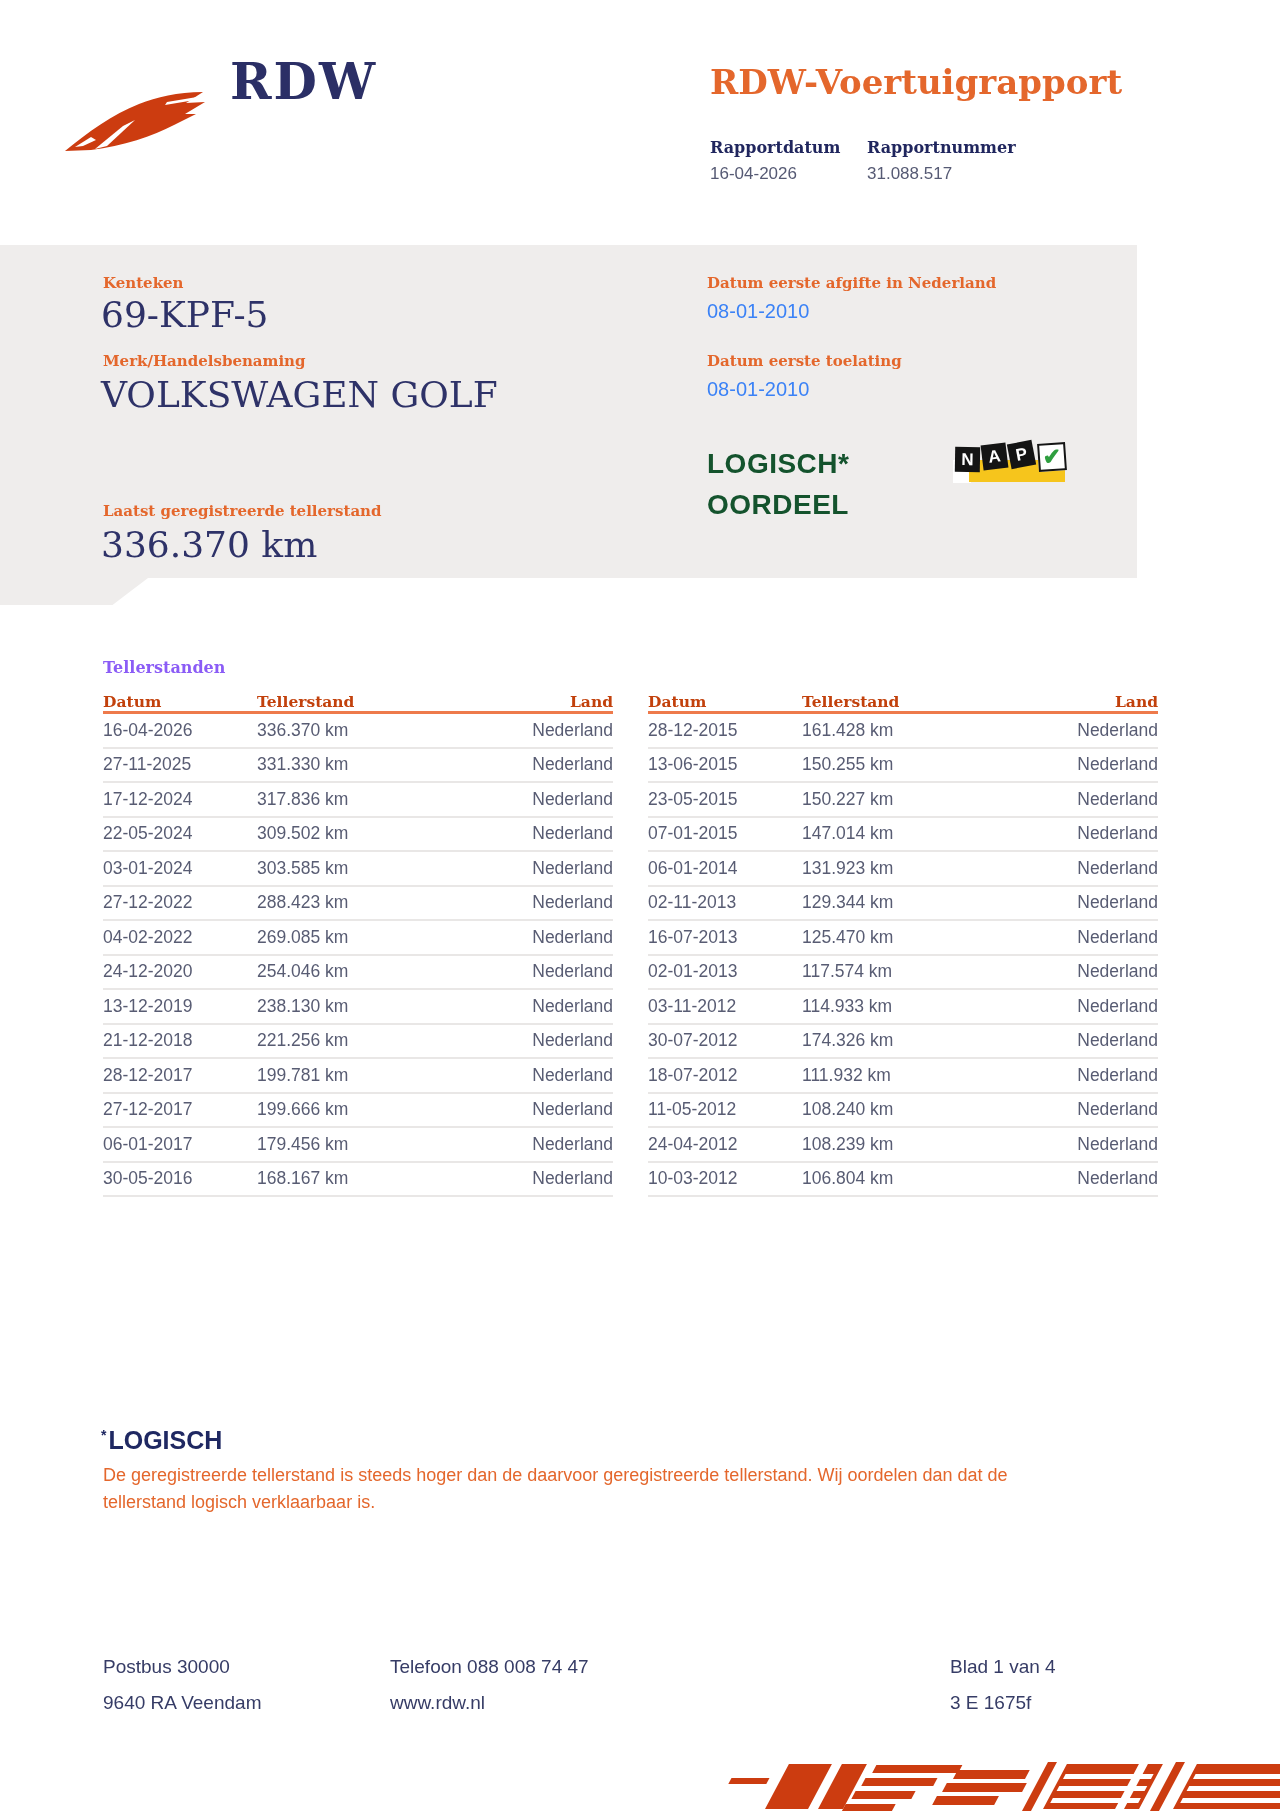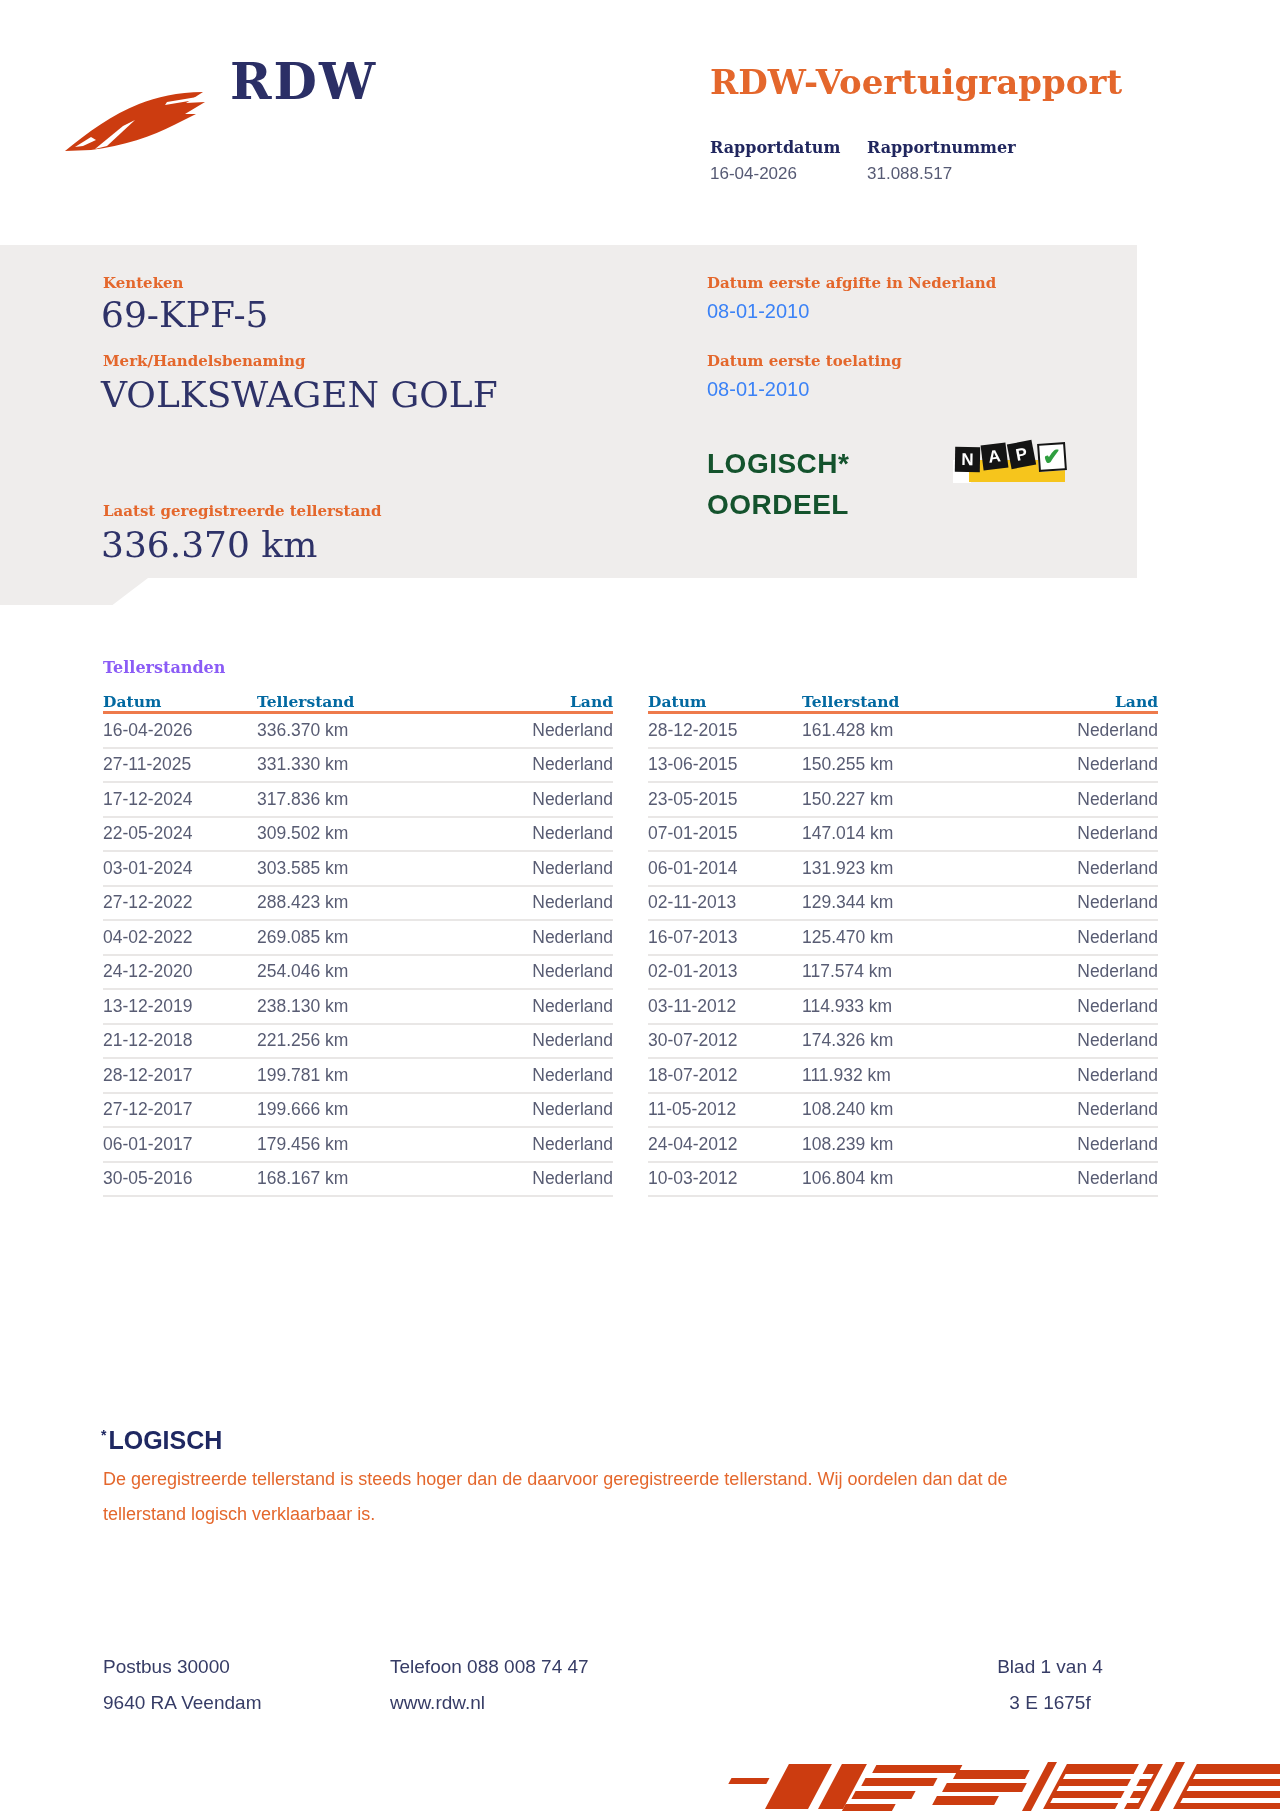--- a/index.html
+++ b/index.html
@@ -61,40 +61,40 @@
   }
 
   
   .section-title{
     font-family:"DejaVu Serif",serif;font-weight:700;font-size:16px;color:#8b5cf6;
   }
   .ttable{position:absolute;top:688px;width:510px;}
   .thead{
     display:flex;align-items:flex-end;height:23px;
     border-bottom:3px solid #ee7a4b;
-    font-family:"DejaVu Serif",serif;font-weight:700;font-size:15.5px;color:#0369a1;
+    font-family:"DejaVu Serif",serif;font-weight:700;font-size:15.5px;color:#c2410c;
   }
   .trow{
     display:flex;align-items:center;height:34.5px;box-sizing:border-box;
     border-bottom:2px solid #e9e7e6;font-size:17.5px;color:#585c73;
   }
   .c-datum{width:154px;}
   .c-tel{flex:1;text-align:left;}
   .c-land{width:130px;text-align:right;}
 
   
   .expl-title{font-weight:700;font-size:25px;color:#1f2862;}
   .expl-title .star{font-size:14px;vertical-align:super;margin-right:2px;}
   .expl-text{
-    width:950px;font-size:18px;line-height:35px;color:#e4672c;
+    width:950px;font-size:18px;line-height:27px;color:#e4672c;
   }
 
   
   .foot{font-size:19px;color:#363c66;}
-  .foot-right{text-align:center;width:200px;}
+  .foot-right{text-align:left;width:200px;}
 </style>
 </head>
 <body>
 
 <svg class="abs" style="left:63px;top:86px;" width="146" height="68" viewBox="0 0 146 68">
   <path fill="#cc3c10" d="M2 65 C24 47 50 28 76 18 C94 11 114 6 140 6 L123 17 L142 16 L122 28 L133 28 L111 39 C90 50 60 60 28 64 Z"></path>
   <path fill="#ffffff" d="M60 40 L72 34 L44 60 L32 63 Z"></path>
   <path fill="#ffffff" d="M12 61 L28 51 L33 54 L20 60 Z"></path>
   <path fill="#ffffff" d="M104 16 L140 10 L138 13 L102 19 Z"></path>
 </svg>

